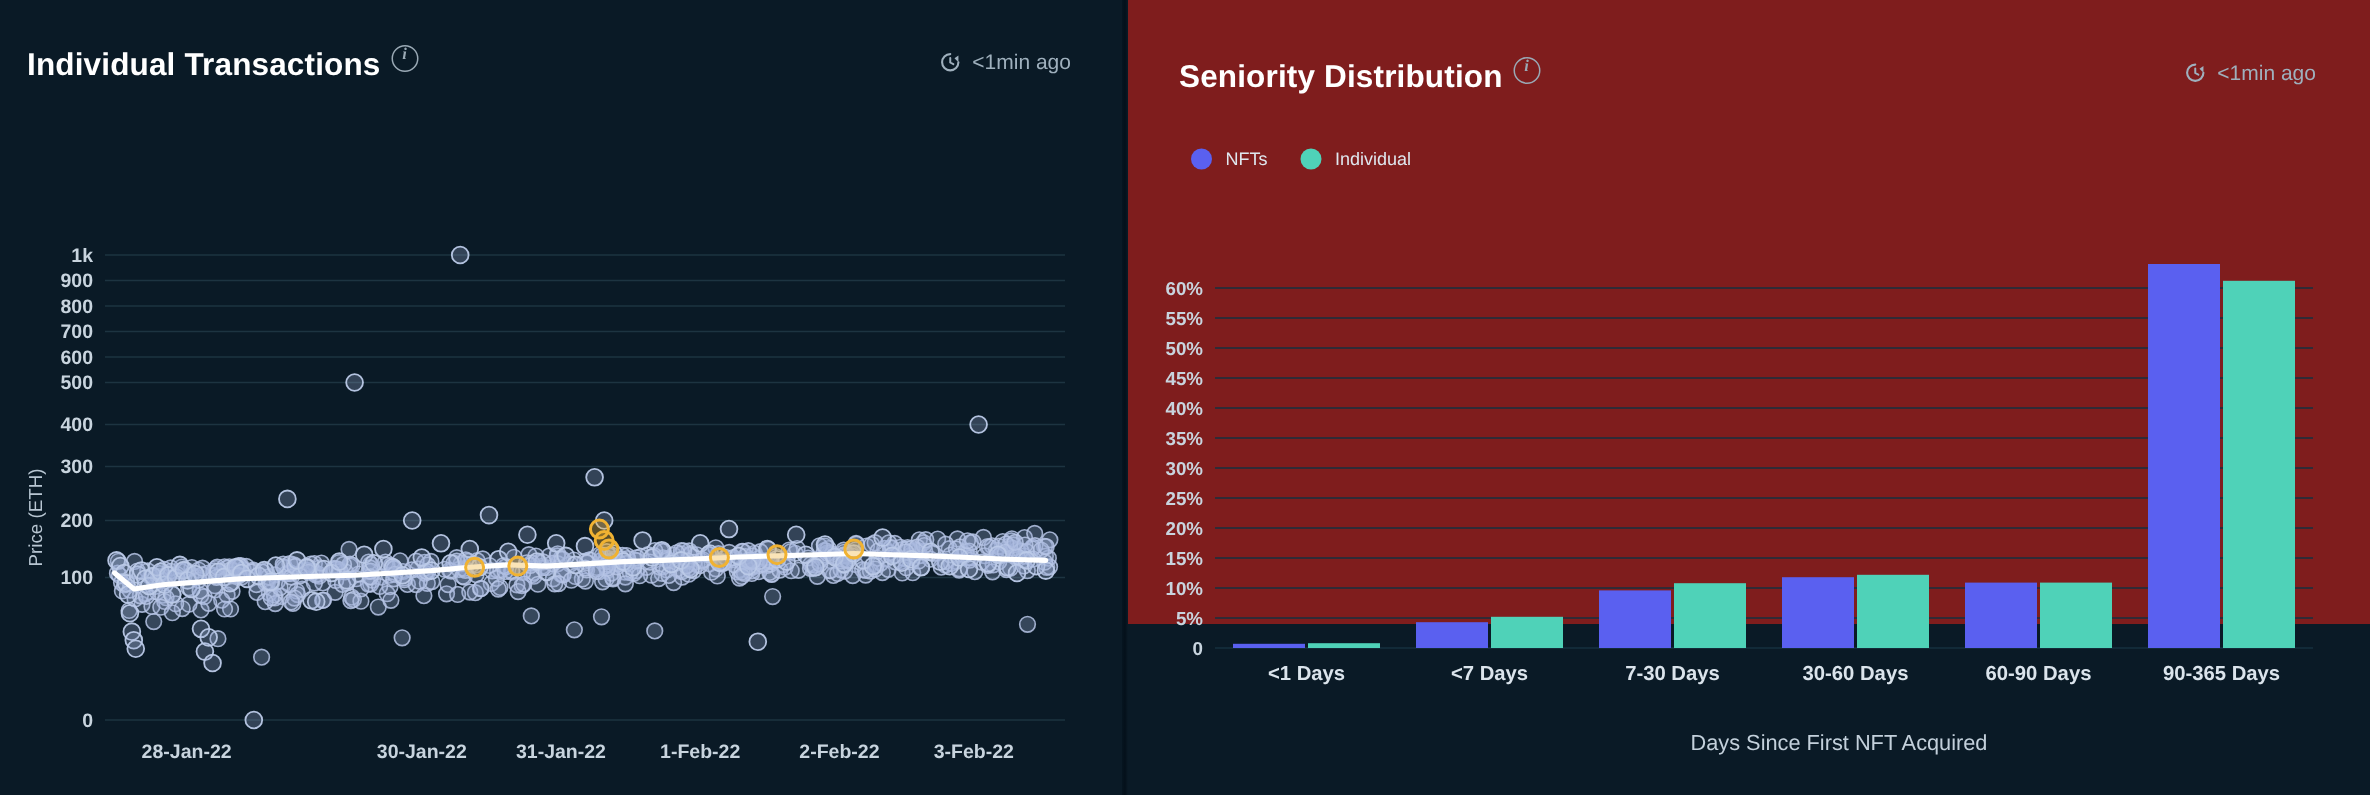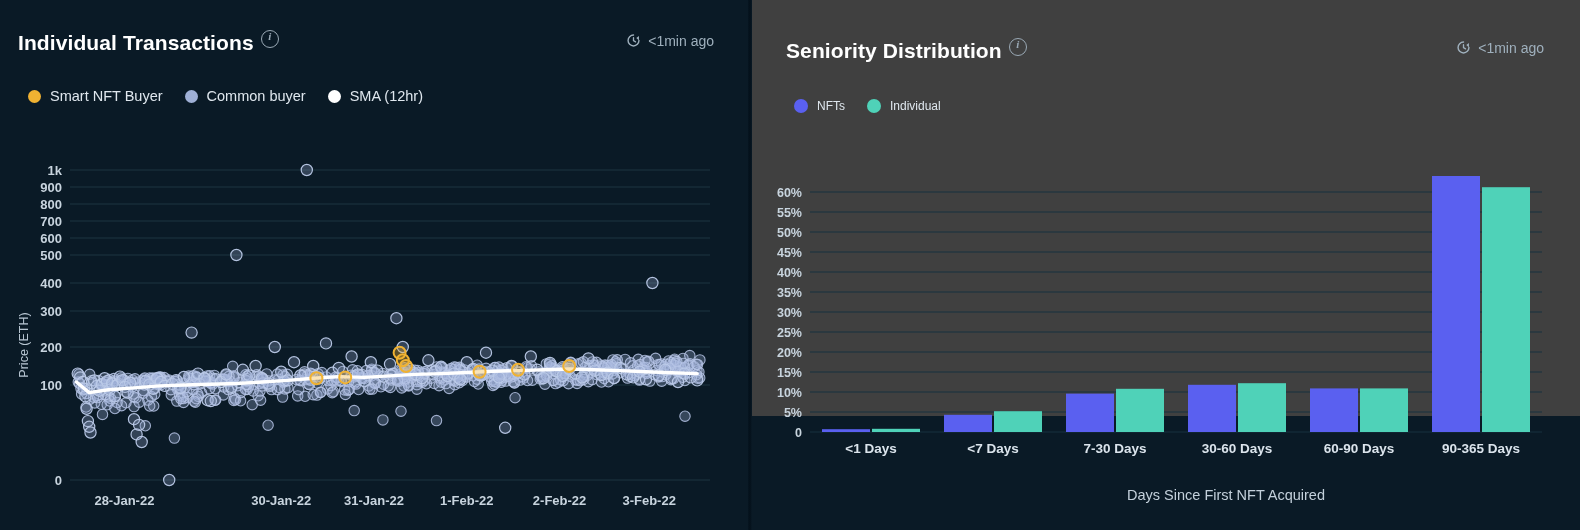--- a/index.html
+++ b/index.html
@@ -25,21 +25,21 @@
     position: relative;
     height: 416px;
     box-sizing: border-box;
   }
   .panel-left  { width: 748px; background: #0a1a26; }
   .panel-divider {
     width: 4px;
     height: 530px;
     background: linear-gradient(to right, #061520 0%, #04101a 50%, #07192400 100%);
   }
-  .panel-right { width: 828px; background: #404040; }
+  .panel-right { width: 828px; background: #7f1d1d; }
 
   .panel-header {
     position: absolute;
     left: 0; right: 0; top: 0;
     height: 70px;
   }
   .panel-title {
     position: absolute;
     font-size: 21px;
     font-weight: bold;
@@ -72,21 +72,21 @@
     color: #9aa9b5;
     font-family: "Liberation Serif", serif;
   }
 
   .timestamp {
     position: absolute;
     font-size: 14px;
     color: #9fb0bd;
     white-space: nowrap;
     display: flex;
-    align-items: flex-start;
+    align-items: flex-end;
     gap: 7px;
   }
   .ts-left  { right: 34px; top: 33px; }
   .ts-right { right: 36px; top: 40px; }
   .clock-icon { display: inline-block; width: 15px; height: 15px; }
 
   .legend {
     position: absolute;
     display: flex;
     align-items: center;
@@ -160,34 +160,20 @@
           <svg width="15" height="15" viewBox="0 0 16 16">
             <path d="M8 2.2 A5.8 5.8 0 1 0 13.8 8" fill="none" stroke="#9fb0bd" stroke-width="1.5" stroke-linecap="round"></path>
             <path d="M13.8 8 L13.8 3.2 L11 5.2 Z" fill="#9fb0bd"></path>
             <path d="M8 5 L8 8.2 L10.2 9.4" fill="none" stroke="#9fb0bd" stroke-width="1.4" stroke-linecap="round"></path>
           </svg>
         </span>
         <span>&lt;1min ago</span>
       </div>
     </div>
 
-    <div class="legend legend-left">
-      <div class="legend-item">
-        <span class="legend-dot" style="background:#f0b232"></span>
-        <span>Smart NFT Buyer</span>
-      </div>
-      <div class="legend-item">
-        <span class="legend-dot" style="background:#9fb0d6"></span>
-        <span>Common buyer</span>
-      </div>
-      <div class="legend-item">
-        <span class="legend-dot" style="background:#ffffff"></span>
-        <span>SMA (12hr)</span>
-      </div>
-    </div>
 
     <svg class="plot-svg" id="scatter-svg" width="748" height="530">
         <line x1="70" x2="710" y1="170" y2="170" class="gridline"></line>
         <line x1="70" x2="710" y1="187" y2="187" class="gridline"></line>
         <line x1="70" x2="710" y1="204" y2="204" class="gridline"></line>
         <line x1="70" x2="710" y1="221" y2="221" class="gridline"></line>
         <line x1="70" x2="710" y1="238" y2="238" class="gridline"></line>
         <line x1="70" x2="710" y1="255" y2="255" class="gridline"></line>
         <line x1="70" x2="710" y1="283" y2="283" class="gridline"></line>
         <line x1="70" x2="710" y1="311" y2="311" class="gridline"></line>

